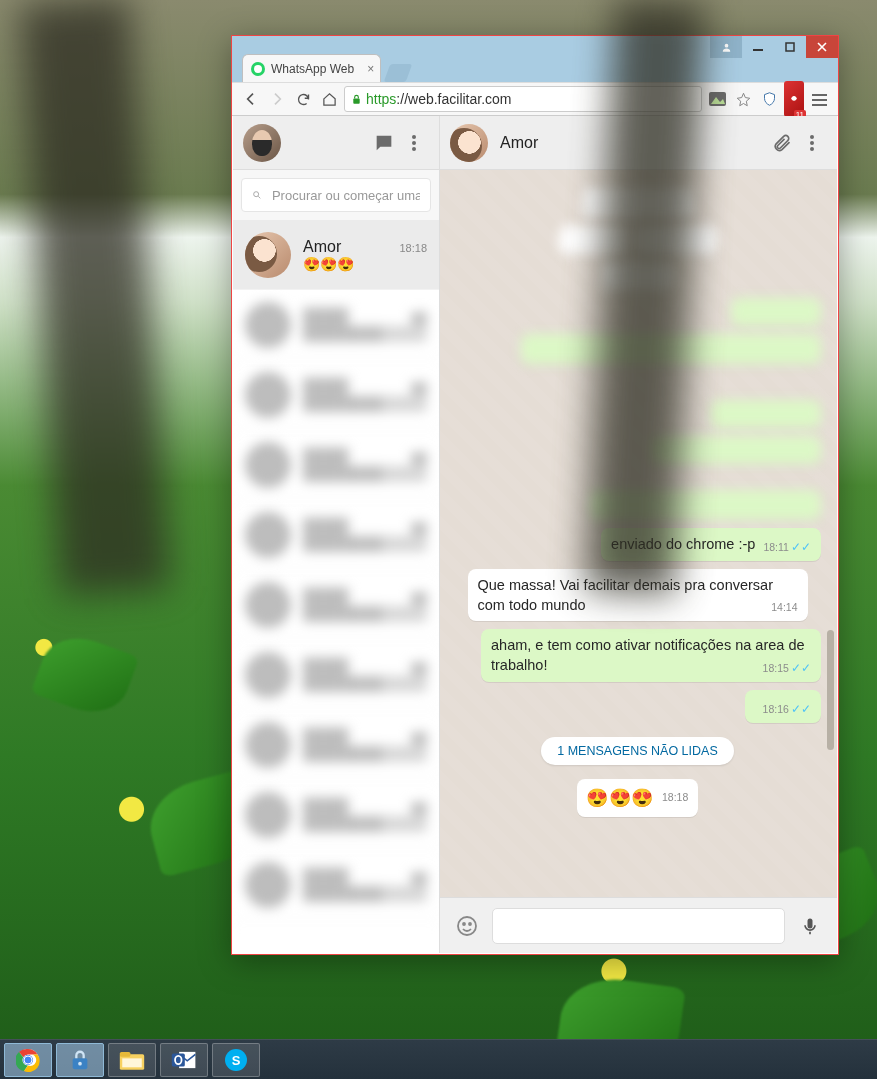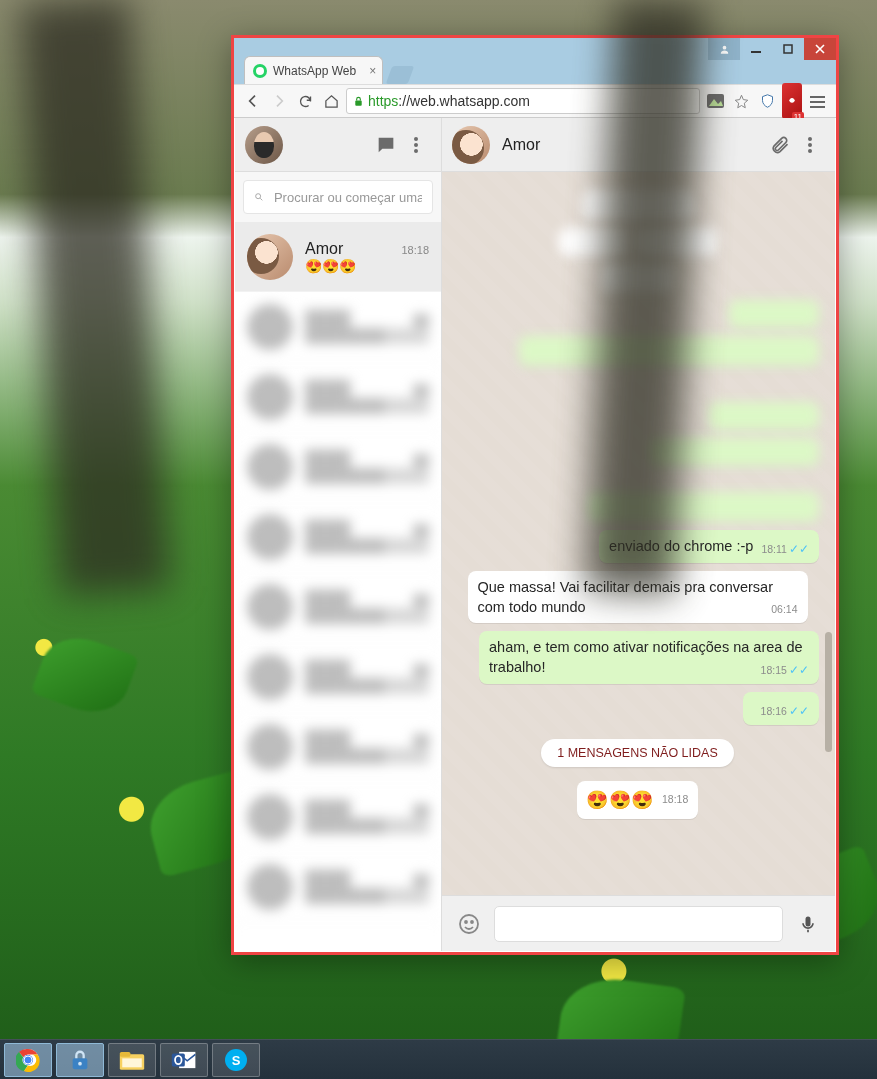--- a/index.html
+++ b/index.html
@@ -16,21 +16,21 @@
     position:relative;
   }
   
   body::before, body::after { content:""; position:absolute; top:0; height:55%; background:#2e2d22; filter:blur(18px); opacity:.75; }
   body::before { left:40px; width:110px; transform:rotate(-4deg);}
   body::after  { left:600px; width:90px; transform:rotate(3deg);}
   .leaf { position:absolute; border-radius:50% 10% 50% 10%; background:linear-gradient(135deg,#3fa12e,#1e6d13); transform:rotate(var(--r,0deg)); filter:blur(1px);}
   
 
   
-  .window { position:absolute; left:231px; top:35px; width:608px; height:920px; border:3px solid #ef4444; background:#fff; box-shadow:0 6px 30px rgba(0,0,0,.35); }
+  .window { position:absolute; left:231px; top:35px; width:608px; height:920px; border:1px solid #ef4444; background:#fff; box-shadow:0 6px 30px rgba(0,0,0,.35); }
   .titlebar { height:14px; background:#a9cce2; position:relative;}
   .win-controls { position:absolute; right:0; top:0; display:flex;}
   .win-btn { width:32px; height:22px; display:flex; align-items:center; justify-content:center; font-size:11px; color:#333; background:#a9cce2;}
   .win-btn.close { background:#c8453a; color:#fff;}
   .win-btn.user { background:#8fb3ca; color:#fff;}
   .tabstrip { height:32px; background:#a9cce2; display:flex; align-items:flex-end; padding-left:10px;}
   .tab { height:28px; background:#f7f7f7; border:1px solid #bfbfbf; border-bottom:none; border-radius:6px 6px 0 0; display:flex; align-items:center; padding:0 26px 0 8px; position:relative; font-size:12px; color:#444;}
   .tab .favicon { width:14px; height:14px; border-radius:50%; background:#25d366; margin-right:6px; position:relative;}
   .tab .favicon::after{content:"";position:absolute;inset:3px;border-radius:50%;background:#fff;}
   .tab .tab-close { position:absolute; right:6px; font-size:12px; color:#777;}
@@ -79,21 +79,21 @@
   .scroll-thumb{position:absolute;right:3px;top:460px;width:7px;height:120px;background:#b7b0a5;border-radius:4px;}
   .bubble{max-width:340px;padding:7px 10px 6px 10px;border-radius:8px;margin:4px 0;font-size:14.5px;line-height:1.35;position:relative;box-shadow:0 1px 0 rgba(0,0,0,.08);word-wrap:break-word;}
   .row-out{display:flex;justify-content:flex-end;}
   .row-in{display:flex;justify-content:center;}
   .row-center{display:flex;justify-content:center;margin:10px 0;}
   .out{background:#dcf8c6;color:#262626;}
   .in{background:#ffffff;color:#262626;}
   .timestamp{font-size:10.5px;color:#8c8c8c;margin-left:8px;float:right;margin-top:4px;}
   .tick{color:#4fc3f7;font-size:12px;margin-left:2px;}
   .date-pill{background:#d7eefc;color:#5a7a8a;font-size:12px;padding:5px 12px;border-radius:6px;box-shadow:0 1px 0 rgba(0,0,0,.06);}
-  .unread-pill{background:#fff;color:#7f1d1d;font-size:12.5px;padding:7px 16px;border-radius:16px;box-shadow:0 1px 2px rgba(0,0,0,.1);}
+  .unread-pill{background:#fff;color:#0369a1;font-size:12.5px;padding:7px 16px;border-radius:16px;box-shadow:0 1px 2px rgba(0,0,0,.1);}
   .blurred-bubble{filter:blur(6px);}
   .composer{height:56px;background:#f0f0f0;border-top:1px solid #ddd;display:flex;align-items:center;padding:0 12px;gap:10px;}
   .compose-input{flex:1;height:36px;background:#fff;border-radius:5px;border:1px solid #ddd;}
 
   
   .taskbar{position:absolute;left:0;bottom:0;height:40px;width:100%;background:linear-gradient(180deg,#2e3b46,#24313c);display:flex;align-items:center;padding:0 4px;gap:4px;border-top:1px solid rgba(255,255,255,.15);}
   .tb-item{width:48px;height:34px;border:1px solid rgba(255,255,255,.25);background:rgba(255,255,255,.12);display:flex;align-items:center;justify-content:center;border-radius:2px;}
   .tb-item.active{background:rgba(170,210,240,.55);border-color:#8fb9d6;}
   svg{display:block;}
 </style>
@@ -161,21 +161,21 @@
         </svg>
       </div>
     <div class="omnibox">
       <span class="lock">
         <svg width="11" height="13" viewBox="0 0 24 24" fill="#2a9a2a">
             <rect x="5" y="10" width="14" height="11" rx="2"></rect>
             <path d="M8 10V7a4 4 0 118 0v3" fill="none" stroke="#2a9a2a" stroke-width="2.5"></path>
           </svg>
       </span>
       <span class="https">https</span>
-      <span class="url-rest">://web.whatsapp.com</span>
+      <span class="url-rest">://web.facilitar.com</span>
     </div>
     <div class="tool-ico">
         <svg width="17" height="14">
           <rect width="17" height="14" rx="2" fill="#6b6b6b"></rect>
           <polygon points="2,12 7,5 11,10 14,7 16,12" fill="#bde19a"></polygon>
         </svg>
       </div>
     <div class="tool-ico">
         <svg width="15" height="15" viewBox="0 0 24 24">
           <path d="M12 2l2.9 6.9L22 10l-5.5 4.7L18 22l-6-3.6L6 22l1.5-7.3L2 10l7.1-1.1z" fill="none" stroke="#888" stroke-width="1.6"></path>
@@ -381,21 +381,21 @@
         <div class="row-out blurred-bubble">
             <div class="bubble out" style="width:230px;height:30px"></div>
           </div>
 
 
         <div class="row-out">
             <div class="bubble out"><span>enviado do chrome :-p</span><span class="timestamp"><span>18:11</span><span class="tick">✓✓</span></span></div>
           </div>
 
         <div class="row-in">
-            <div class="bubble in"><span>Que massa! Vai facilitar demais pra conversar com todo mundo</span><span class="timestamp">06:14</span></div>
+            <div class="bubble in"><span>Que massa! Vai facilitar demais pra conversar com todo mundo</span><span class="timestamp">14:14</span></div>
           </div>
 
         <div class="row-out">
             <div class="bubble out"><span>aham, e tem como ativar notificações na area de trabalho!</span><span class="timestamp"><span>18:15</span><span class="tick">✓✓</span></span></div>
           </div>
 
         <div class="row-out">
             <div class="bubble out"><span class="timestamp"><span>18:16</span><span class="tick">✓✓</span></span></div>
           </div>
 

